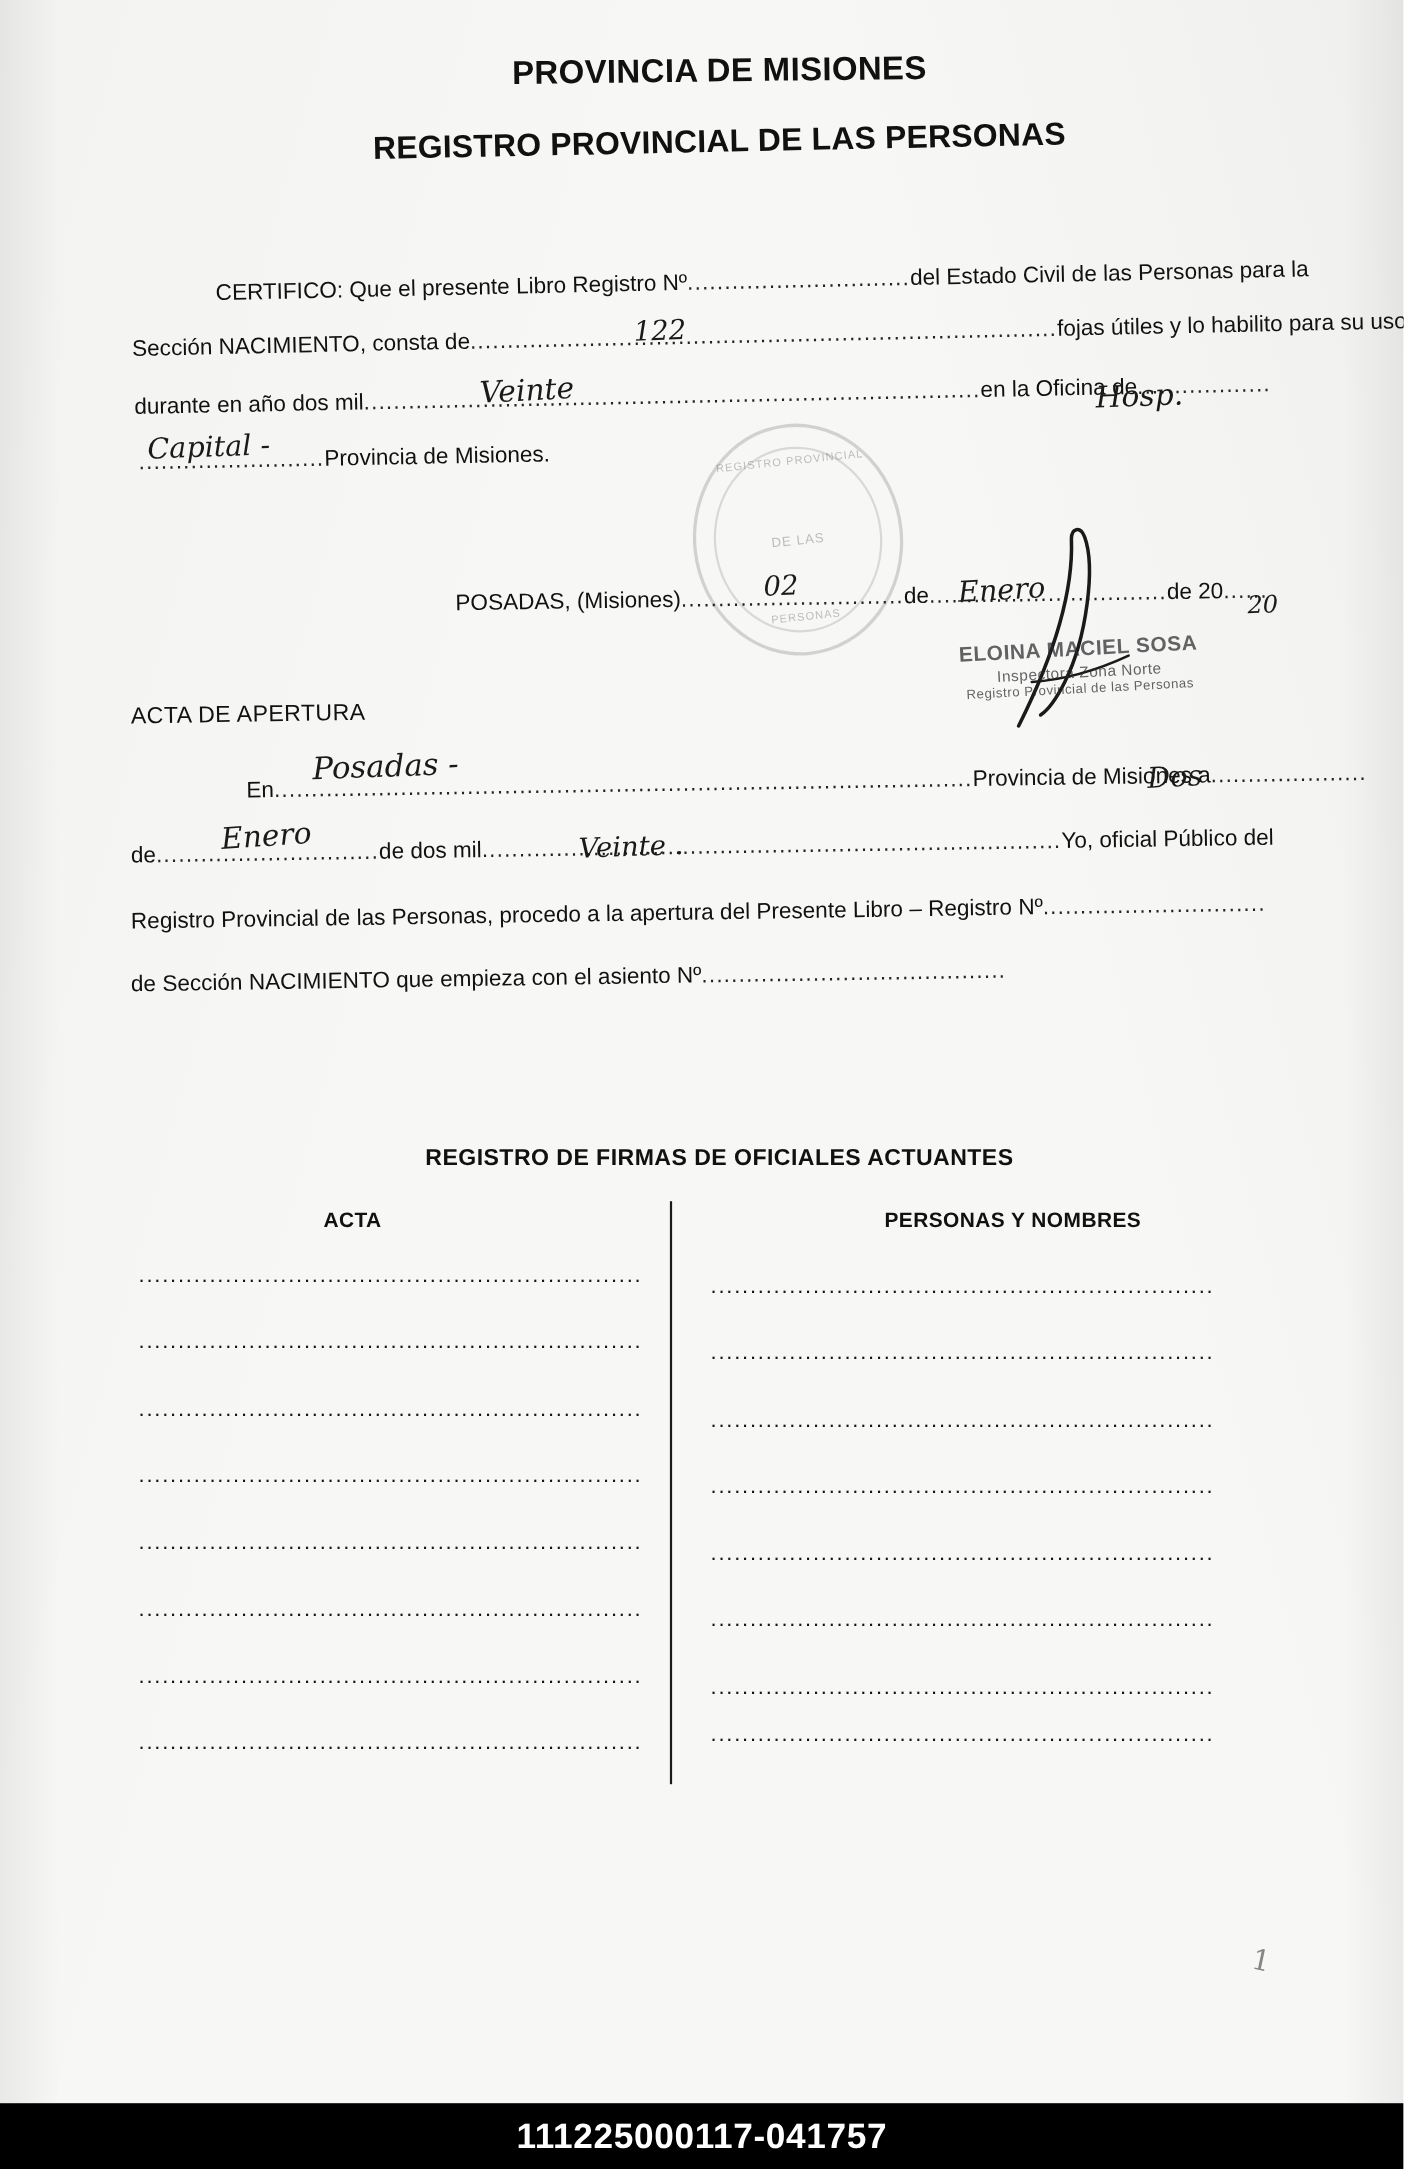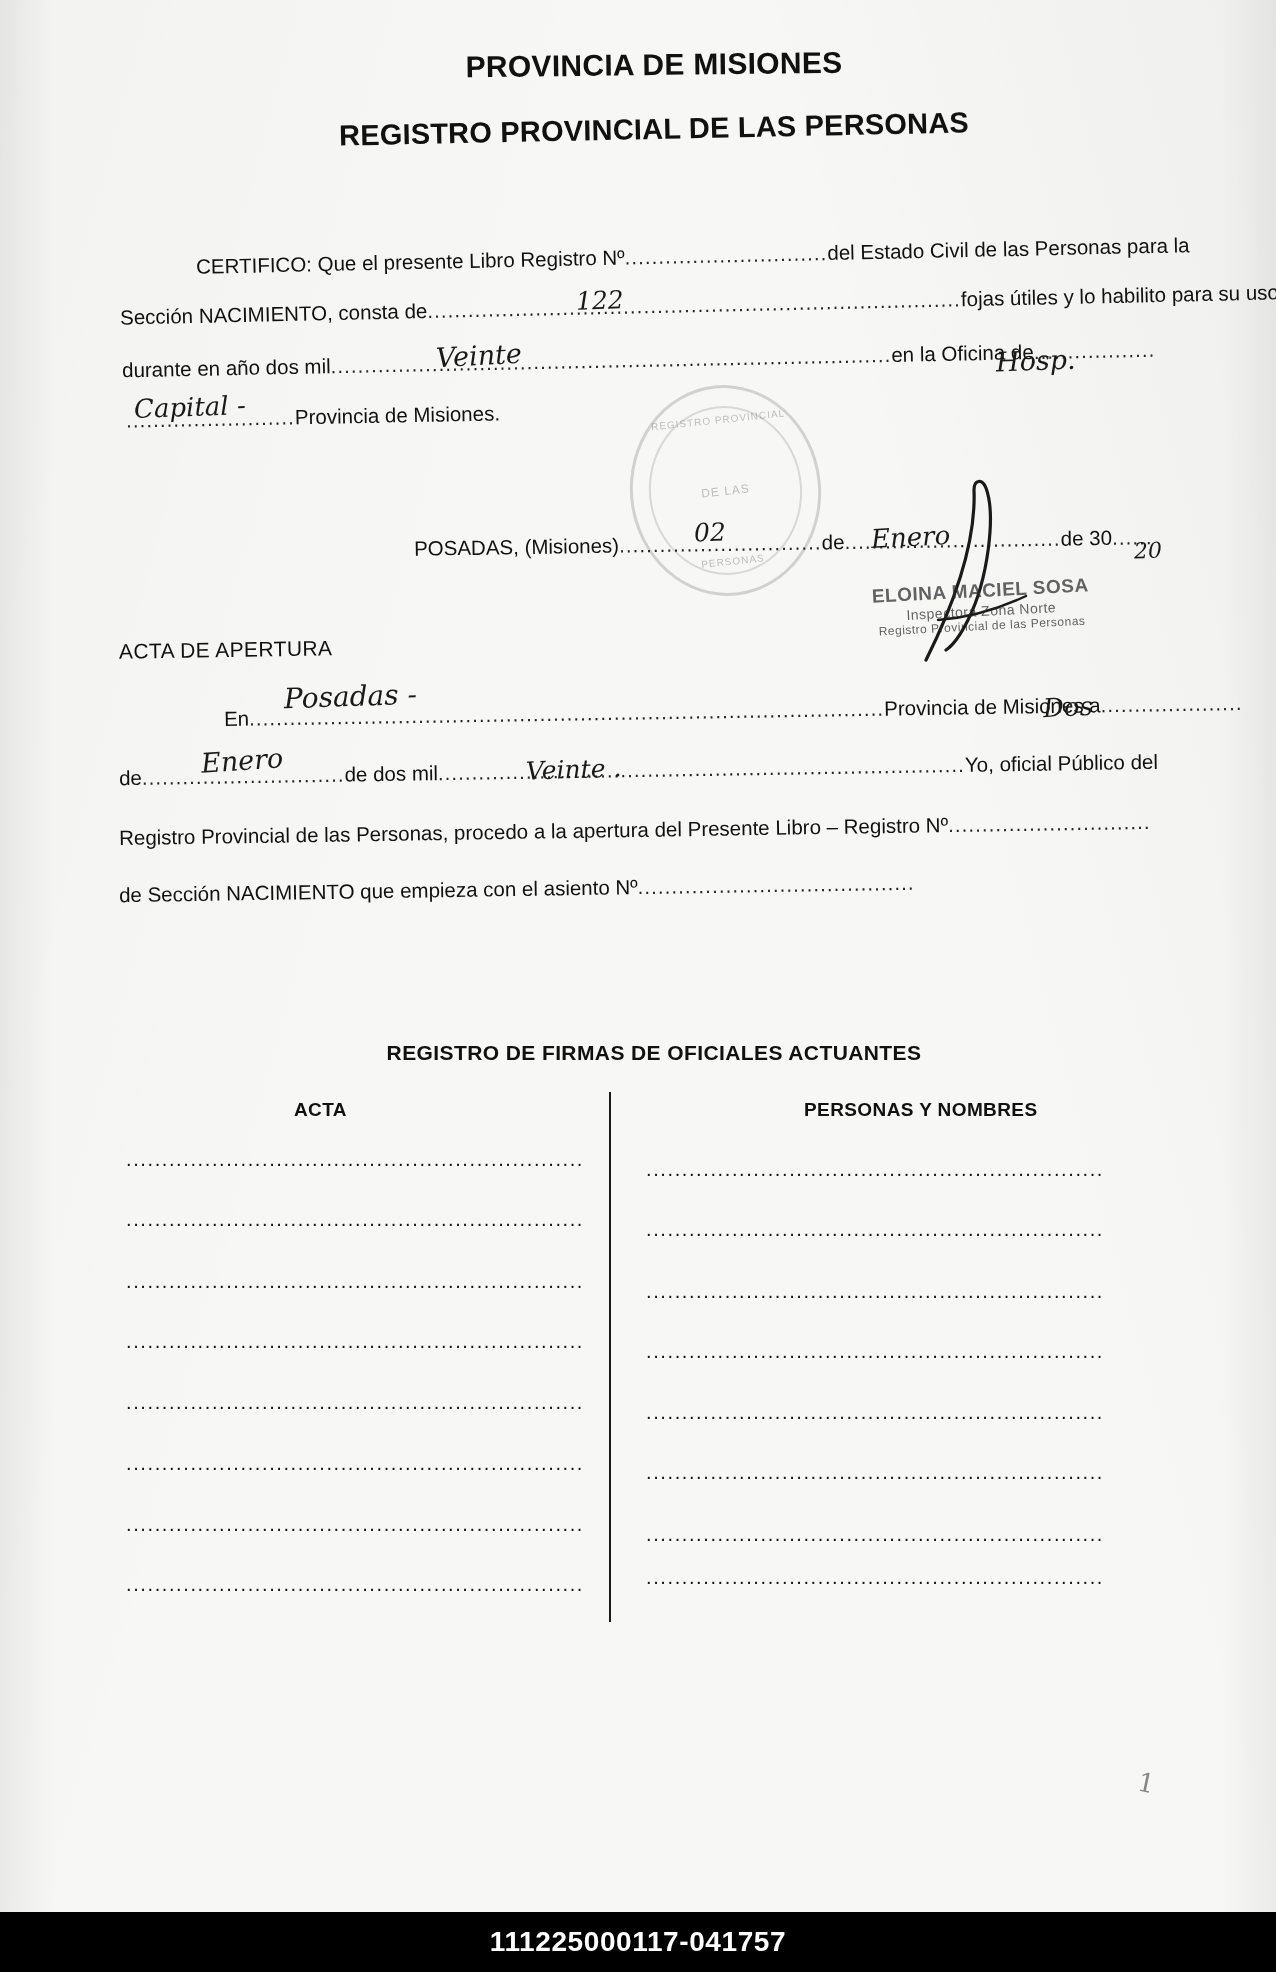--- a/index.html
+++ b/index.html
@@ -235,21 +235,21 @@
     width: 1276px;
     height: 60px;
     background: #000000;
     color: #ffffff;
     display: flex;
     align-items: center;
     justify-content: center;
   }
   #footer .code {
     font-family: "Liberation Sans", sans-serif;
-    font-size: 28px;
+    font-size: 32px;
     font-weight: bold;
     letter-spacing: 0.6px;
   }
 </style>
 </head>
 <body>
 
 <div id="scan">
   <div class="doc">
 
@@ -277,21 +277,21 @@
     <div class="hand h-oficina">Hosp.</div>
     <div class="hand h-capital">Capital -</div>
 
     <div class="seal">
       <div class="seal-txt-top">REGISTRO PROVINCIAL</div>
       <div class="seal-txt-mid">DE LAS</div>
       <div class="seal-txt-bottom">PERSONAS</div>
     </div>
 
     <div class="line posadas-line">
-      <span>POSADAS, (Misiones)</span><span class="dots">..............................</span><span>de</span><span class="dots">................................</span><span>de 30</span><span class="dots">......</span>
+      <span>POSADAS, (Misiones)</span><span class="dots">..............................</span><span>de</span><span class="dots">................................</span><span>de 20</span><span class="dots">......</span>
     </div>
 
     <div class="hand h-dia">02</div>
     <div class="hand h-mes">Enero</div>
     <div class="hand h-anio2">20</div>
 
     <svg class="sig-ink" viewBox="0 0 180 200">
       <path d="M10 190 C 40 130, 60 70, 58 20 C 58 10, 66 8, 70 18 C 80 45, 72 110, 52 150 C 44 166, 36 176, 30 180" fill="none" stroke="#1a1a1a" stroke-width="3.2" stroke-linecap="round"></path>
       <path d="M22 150 C 50 148, 80 140, 110 126" fill="none" stroke="#1a1a1a" stroke-width="2.4" stroke-linecap="round"></path>
     </svg>

